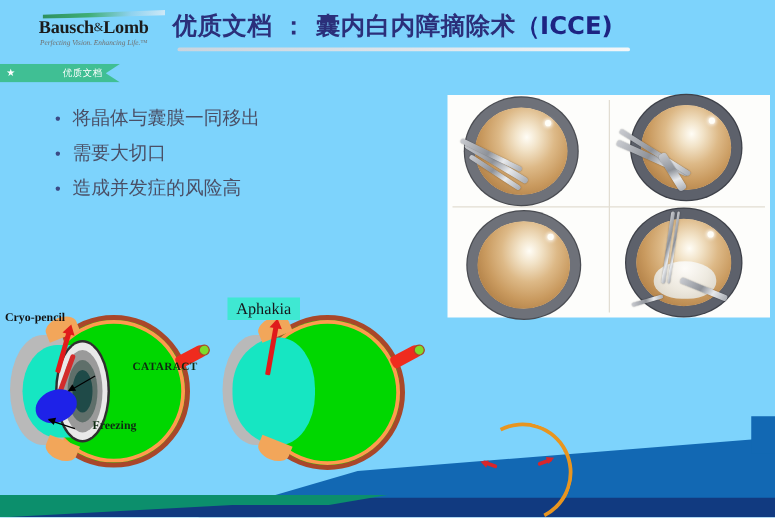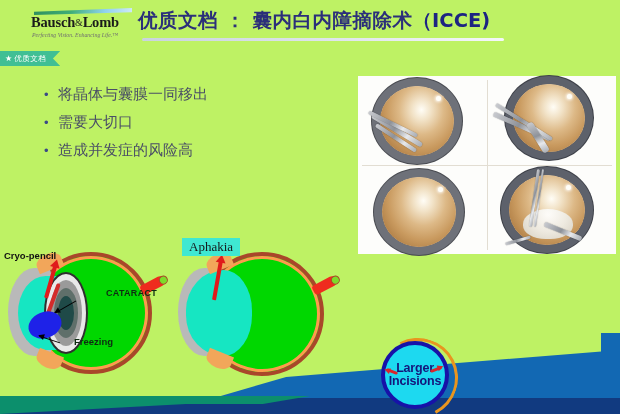--- a/index.html
+++ b/index.html
@@ -1,18 +1,18 @@
 <!DOCTYPE html>
 <html><head>
 <meta charset="utf-8">
 <style>
   html,body{margin:0;padding:0;background:#fff;}
   body{width:620px;height:414px;overflow:hidden;
        font-family:"Liberation Sans","DejaVu Sans",sans-serif;}
-  .slide{position:relative;width:620px;height:414px;background:#bef264;overflow:hidden;}
+  .slide{position:relative;width:620px;height:414px;background:#7dd3fc;overflow:hidden;}
 
   
   .logo{position:absolute;left:16px;top:8px;width:118px;height:34px;}
   .logo-swoosh{position:absolute;left:18px;top:0;width:98px;height:7px;
       background:linear-gradient(100deg,#2e8f5e 0%,#3fae77 38%,#8fd2ef 72%,#cfe9f7 100%);
       clip-path:polygon(0 55%,100% 0,100% 60%,0 100%);}
   .logo-name{position:absolute;left:0;top:6px;width:118px;text-align:center;
       font-family:"Liberation Serif","DejaVu Serif",serif;
       font-size:14.5px;font-weight:700;color:#1b1b1b;letter-spacing:-0.2px;
       white-space:nowrap;}
@@ -30,21 +30,21 @@
   .title-rule{position:absolute;left:142px;top:38px;width:362px;height:3px;
       background:linear-gradient(90deg,#c9d4de 0%,#dfe6ec 55%,#f4f7f9 100%);
       border-radius:2px;}
 
   
   .badge{position:absolute;left:0px;top:51px;height:15px;padding:0 14px 0 5px;
       background:#40bf94;color:#ffffff;font-size:7.5px;line-height:15px;
       white-space:nowrap;
       clip-path:polygon(0 0,100% 0,88% 50%,100% 100%,0 100%);}
   .badge .star{font-size:8px;margin-right:2px;}
-  .badge .btxt{letter-spacing:.5px;font-family:Liberation Serif, serif;}
+  .badge .btxt{letter-spacing:.5px;font-family:Liberation Serif, serif;margin-left:36px;}
 
   
   .bullets{position:absolute;left:44px;top:84px;width:300px;}
   .bullet{display:flex;align-items:flex-start;margin-bottom:6px;height:22px;}
   .bullet .dot{width:14px;flex:0 0 14px;color:#3b4a86;font-size:13px;line-height:21px;}
   .bullet .btext{font-family:"DejaVu Serif","Liberation Serif",serif;
       font-size:15px;line-height:21px;color:#4a4f66;white-space:nowrap;}
 
   
   .photos{position:absolute;left:358px;top:76px;width:258px;height:178px;
@@ -82,21 +82,21 @@
   .cornea{position:absolute;background:#16e6c2;border-radius:60% 10% 10% 60%/50% 18% 18% 50%;}
   .sclera-front{position:absolute;background:#b9b9b9;border-radius:60% 8% 8% 60%/50% 20% 20% 50%;}
   .orange-arc{position:absolute;background:#f2a65a;border-radius:50%;}
 
   .lens-ring{position:absolute;border-radius:48% 48% 48% 48%/50% 50% 50% 50%;}
   .cryo{position:absolute;background:#1e22e8;border-radius:50%;
       transform:rotate(-22deg);}
   .cryo-stem{position:absolute;width:4px;background:#d32b2b;transform:rotate(20deg);
       border-radius:2px;}
 
-  .lbl{position:absolute;font-family:Liberation Sans, sans-serif;
+  .lbl{position:absolute;font-family:Liberation Serif, serif;
       font-weight:700;white-space:nowrap;}
   .lbl-cryo{font-size:9.5px;color:#111;}
   .lbl-cat{font-size:9px;color:#0e2b12;letter-spacing:.3px;}
   .lbl-freeze{font-size:9.5px;color:#0e2b12;}
   .lbl-aph{font-size:13px;color:#15181c;background:#3fe8d2;padding:1px 7px;
       font-family:"Liberation Serif","DejaVu Serif",serif;font-weight:400;}
 
   .arrow{position:absolute;background:#000;height:1.4px;transform-origin:left center;}
   .arrow::after{content:"";position:absolute;right:-1px;top:-2.3px;
       border-left:6px solid #000;border-top:3px solid transparent;border-bottom:3px solid transparent;}
@@ -251,20 +251,16 @@
     <div class="lbl lbl-aph" style="left:10px;top:2px;">Aphakia</div>
   </div>
 
   <div class="band-blue"></div>
   <div class="band-blue-nub"></div>
   <div class="band-navy"></div>
   <div class="band-teal"></div>
   <div class="band-navy-left"></div>
 
   <div class="bubble-arc"></div>
-  <div class="bubble">
-    <span>Larger</span>
-    <span>Incisions</span>
-  </div>
   <div class="bubble-tick" style="left:386px;top:370px;transform:rotate(200deg);"></div>
   <div class="bubble-tick" style="left:430px;top:368px;transform:rotate(-20deg);"></div>
 
 </div>
 
 </body></html>

